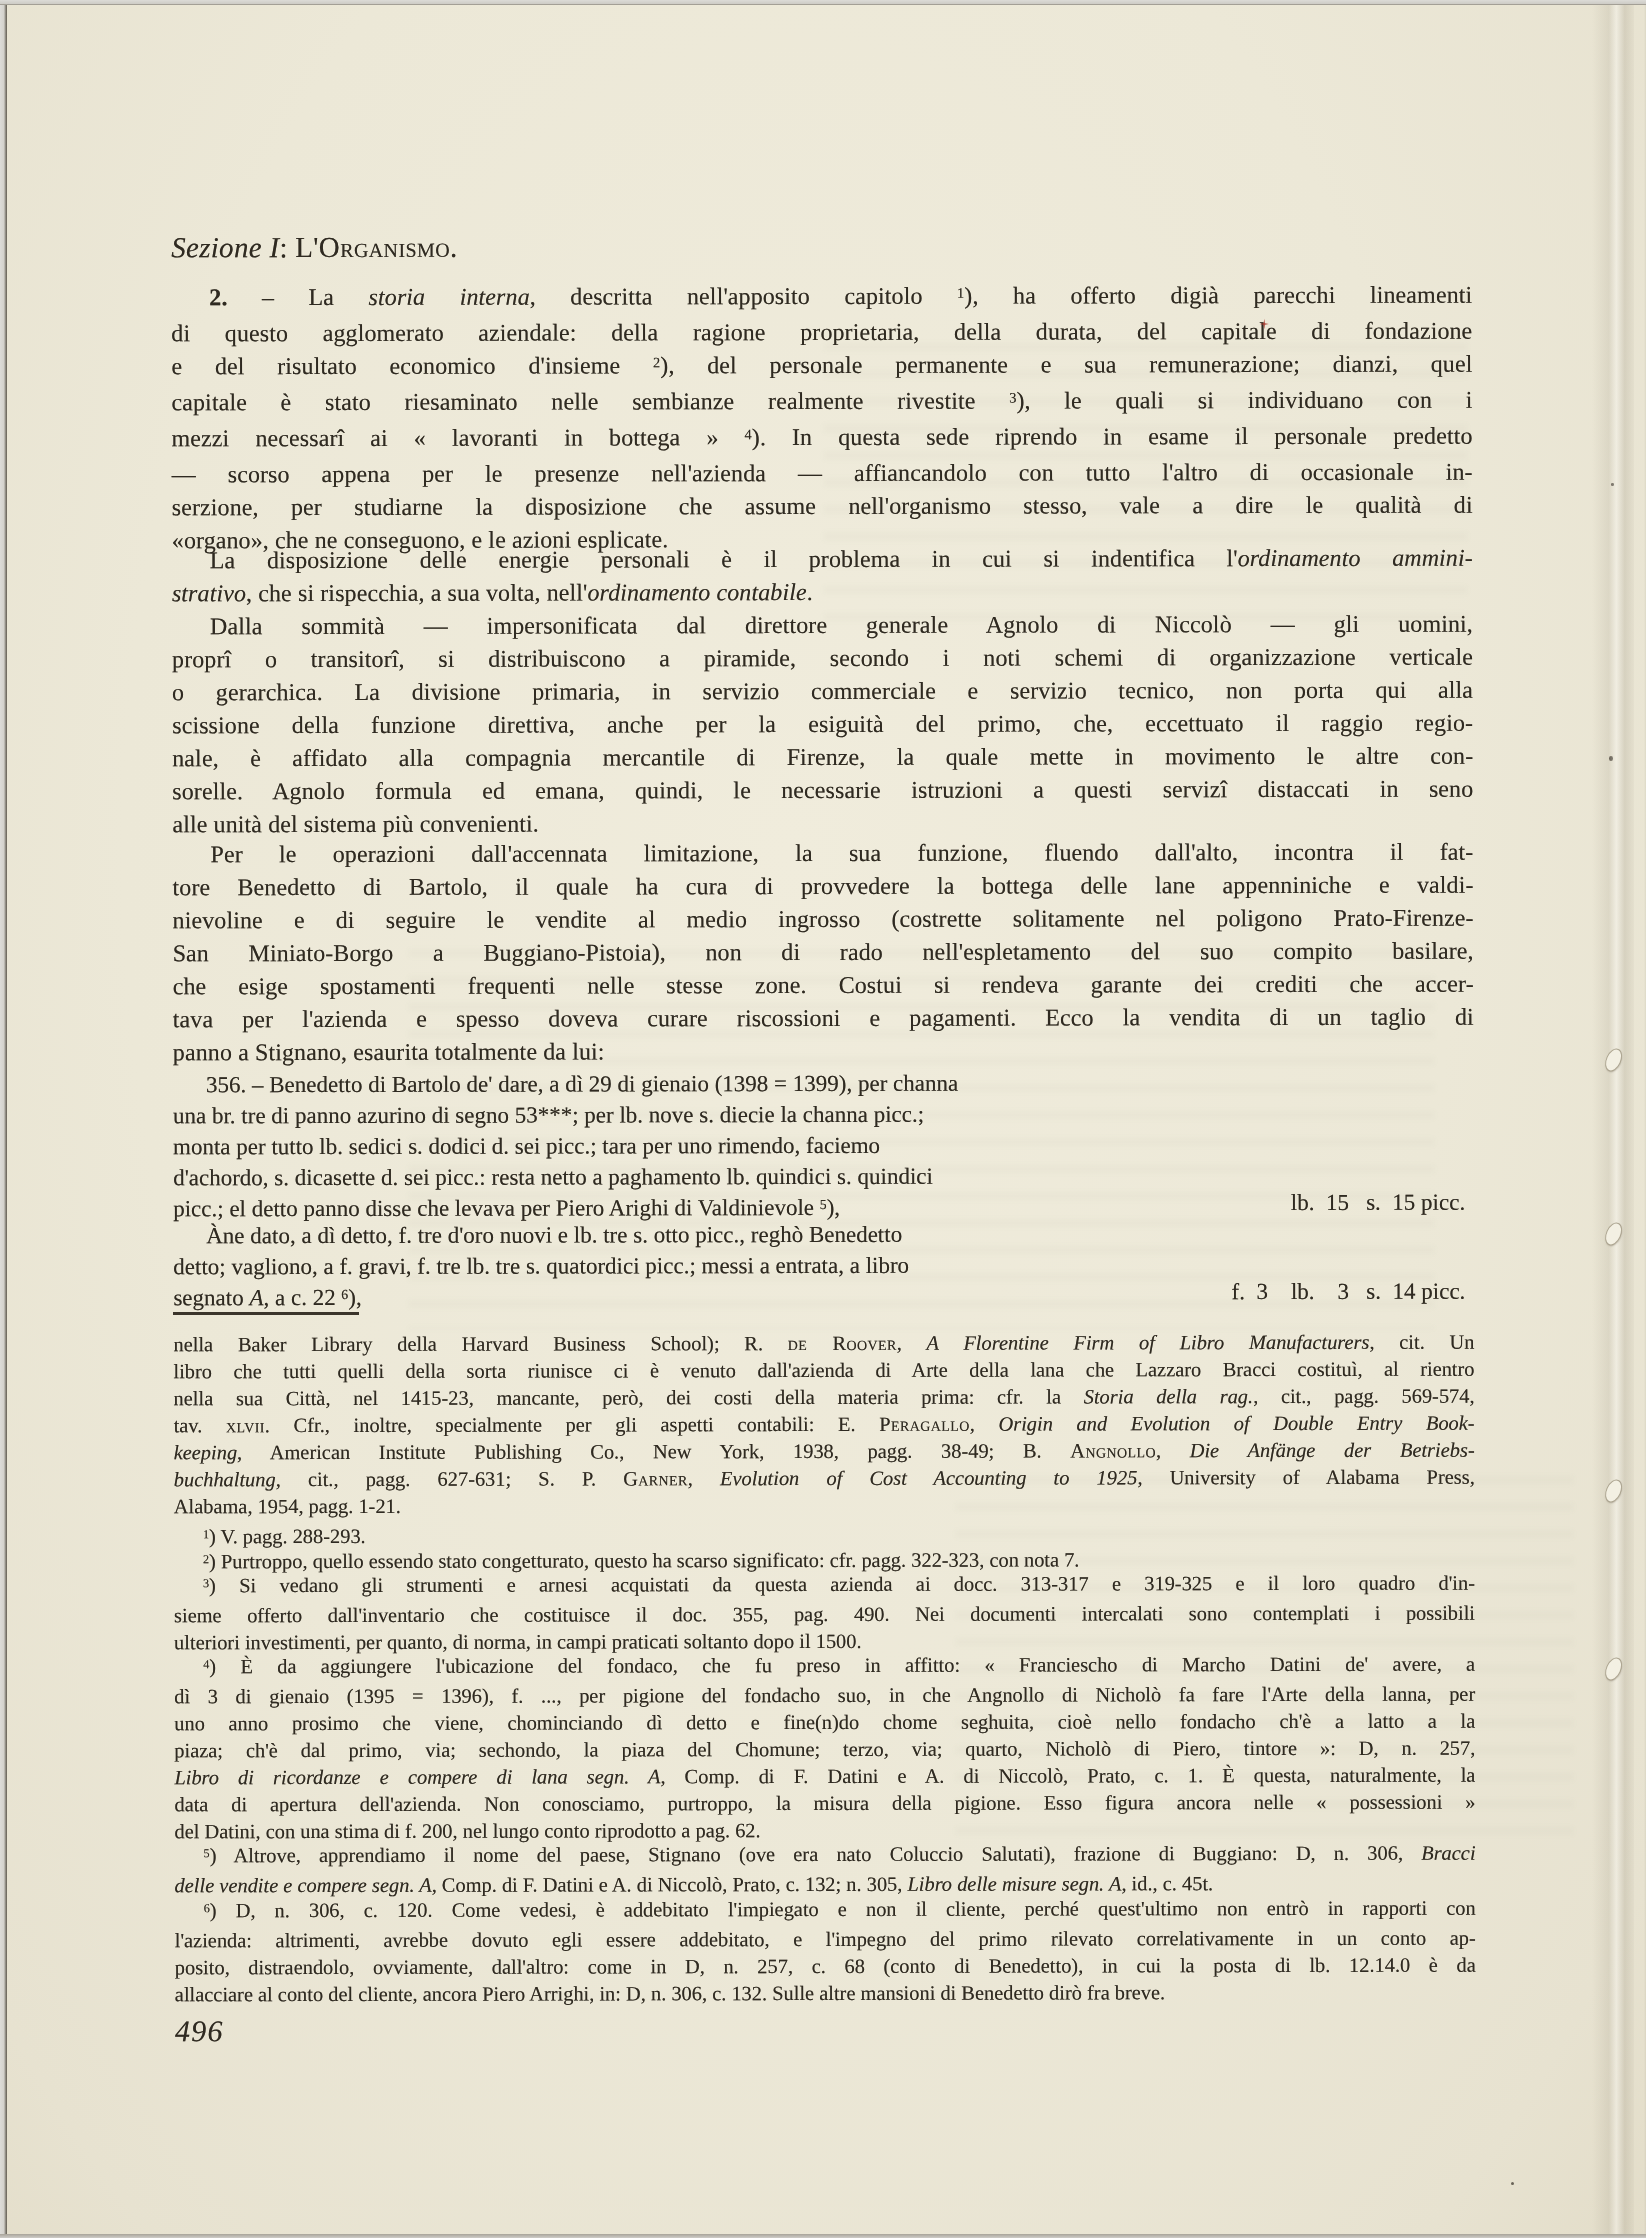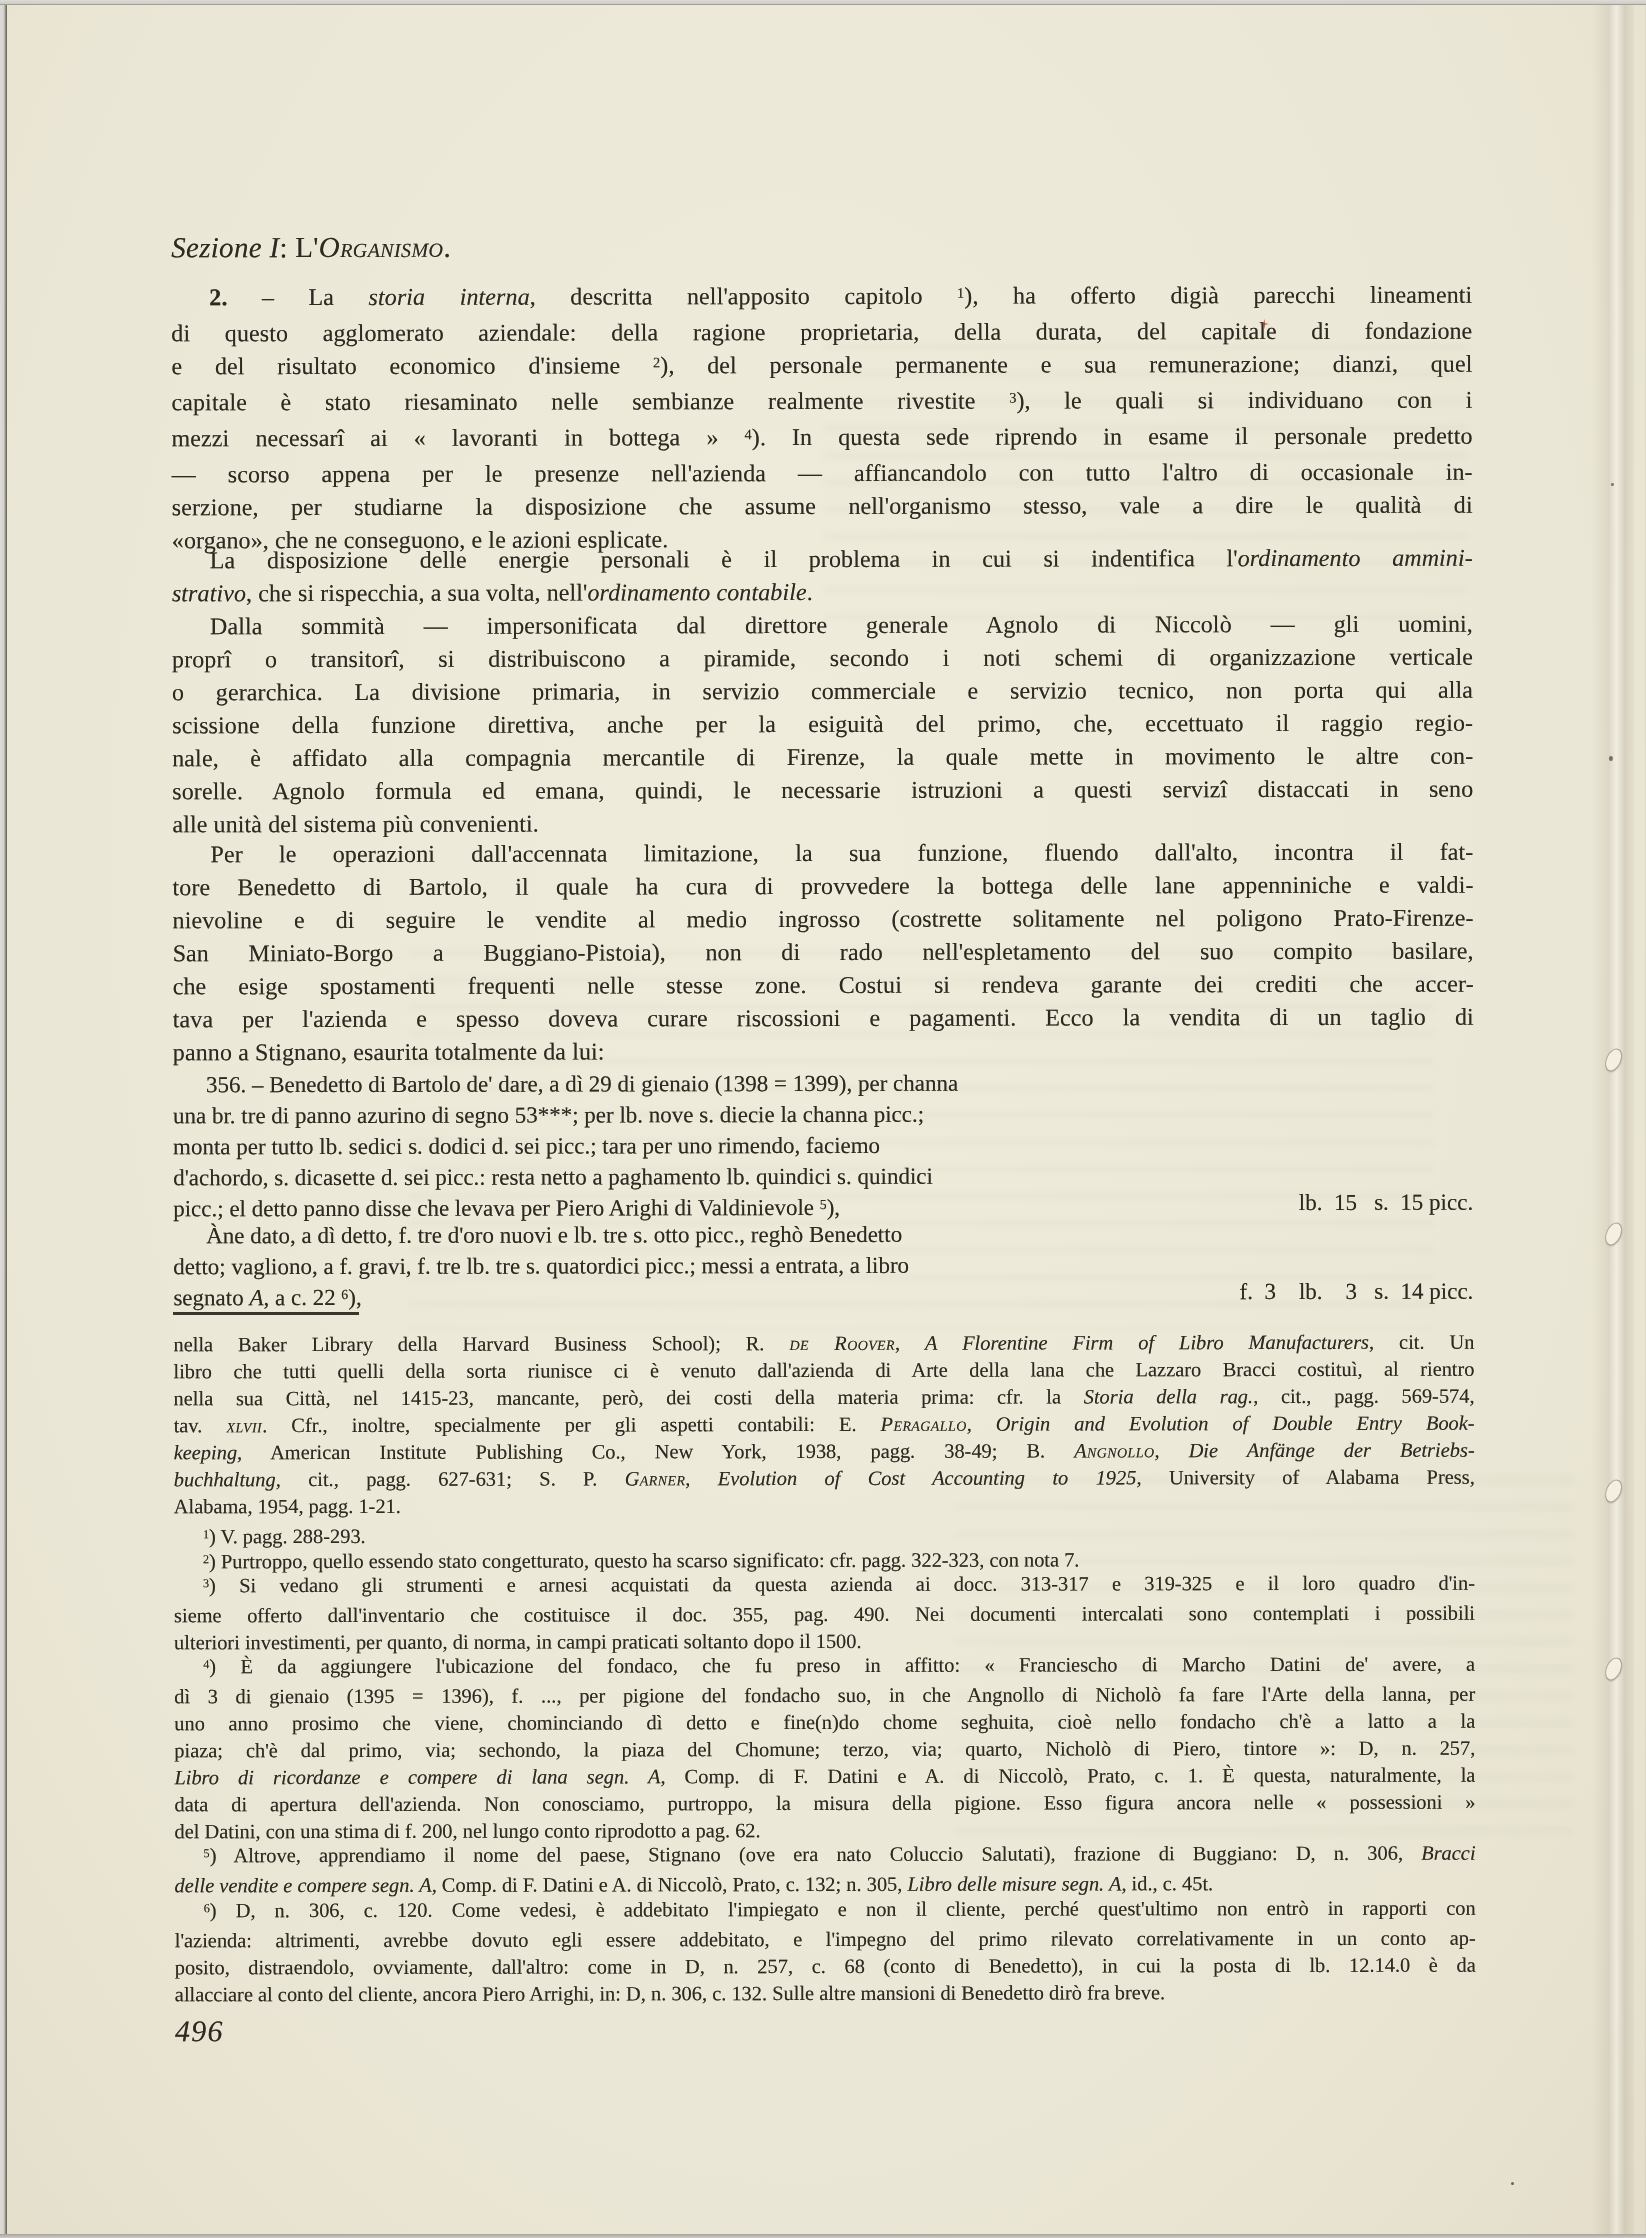--- a/index.html
+++ b/index.html
@@ -45,23 +45,23 @@
   .body{font-size:24px;line-height:33px;letter-spacing:0.1px;}
   .quote{font-size:23px;line-height:31px;}
   .quote .line{text-align:left;text-align-last:left;}
   .note{font-size:20.4px;line-height:27px;}
   .pagenum{font-size:30px;font-style:italic;letter-spacing:1.3px;}
   .body.ind .line:first-child{text-indent:38px;}
   .quote.ind .line:first-child{text-indent:33px;}
   .note.ind .line:first-child{text-indent:29px;}
   .it{font-style:italic;}
   .bd{font-weight:bold;}
-  .sc{font-variant:small-caps;letter-spacing:0.4px;font-style:italic;}
+  .sc{font-variant:small-caps;letter-spacing:0.4px;}
   .sup{font-size:60%;position:relative;top:-.45em;}
-  .amt{position:absolute;right:1px;top:-4px;white-space:pre;}
+  .amt{position:absolute;right:9px;top:-4px;white-space:pre;}
   .tblock, .line{text-shadow:0 0 0.4px rgba(47,42,33,.55);}
   
   [data-name="section-heading"]{top:229px;}
   [data-name="para-1"]{top:280px;}
   [data-name="para-2"]{top:543px;}
   [data-name="para-3"]{top:609px;}
   [data-name="para-4"]{top:837px;}
   [data-name="quote-entry-debit"]{top:1068px;}
   [data-name="quote-entry-credit"]{top:1219px;}
   [data-name="footnote-separator"]{position:absolute;left:173px;top:1312px;width:186px;height:2.6px;background:#3b352b;}

